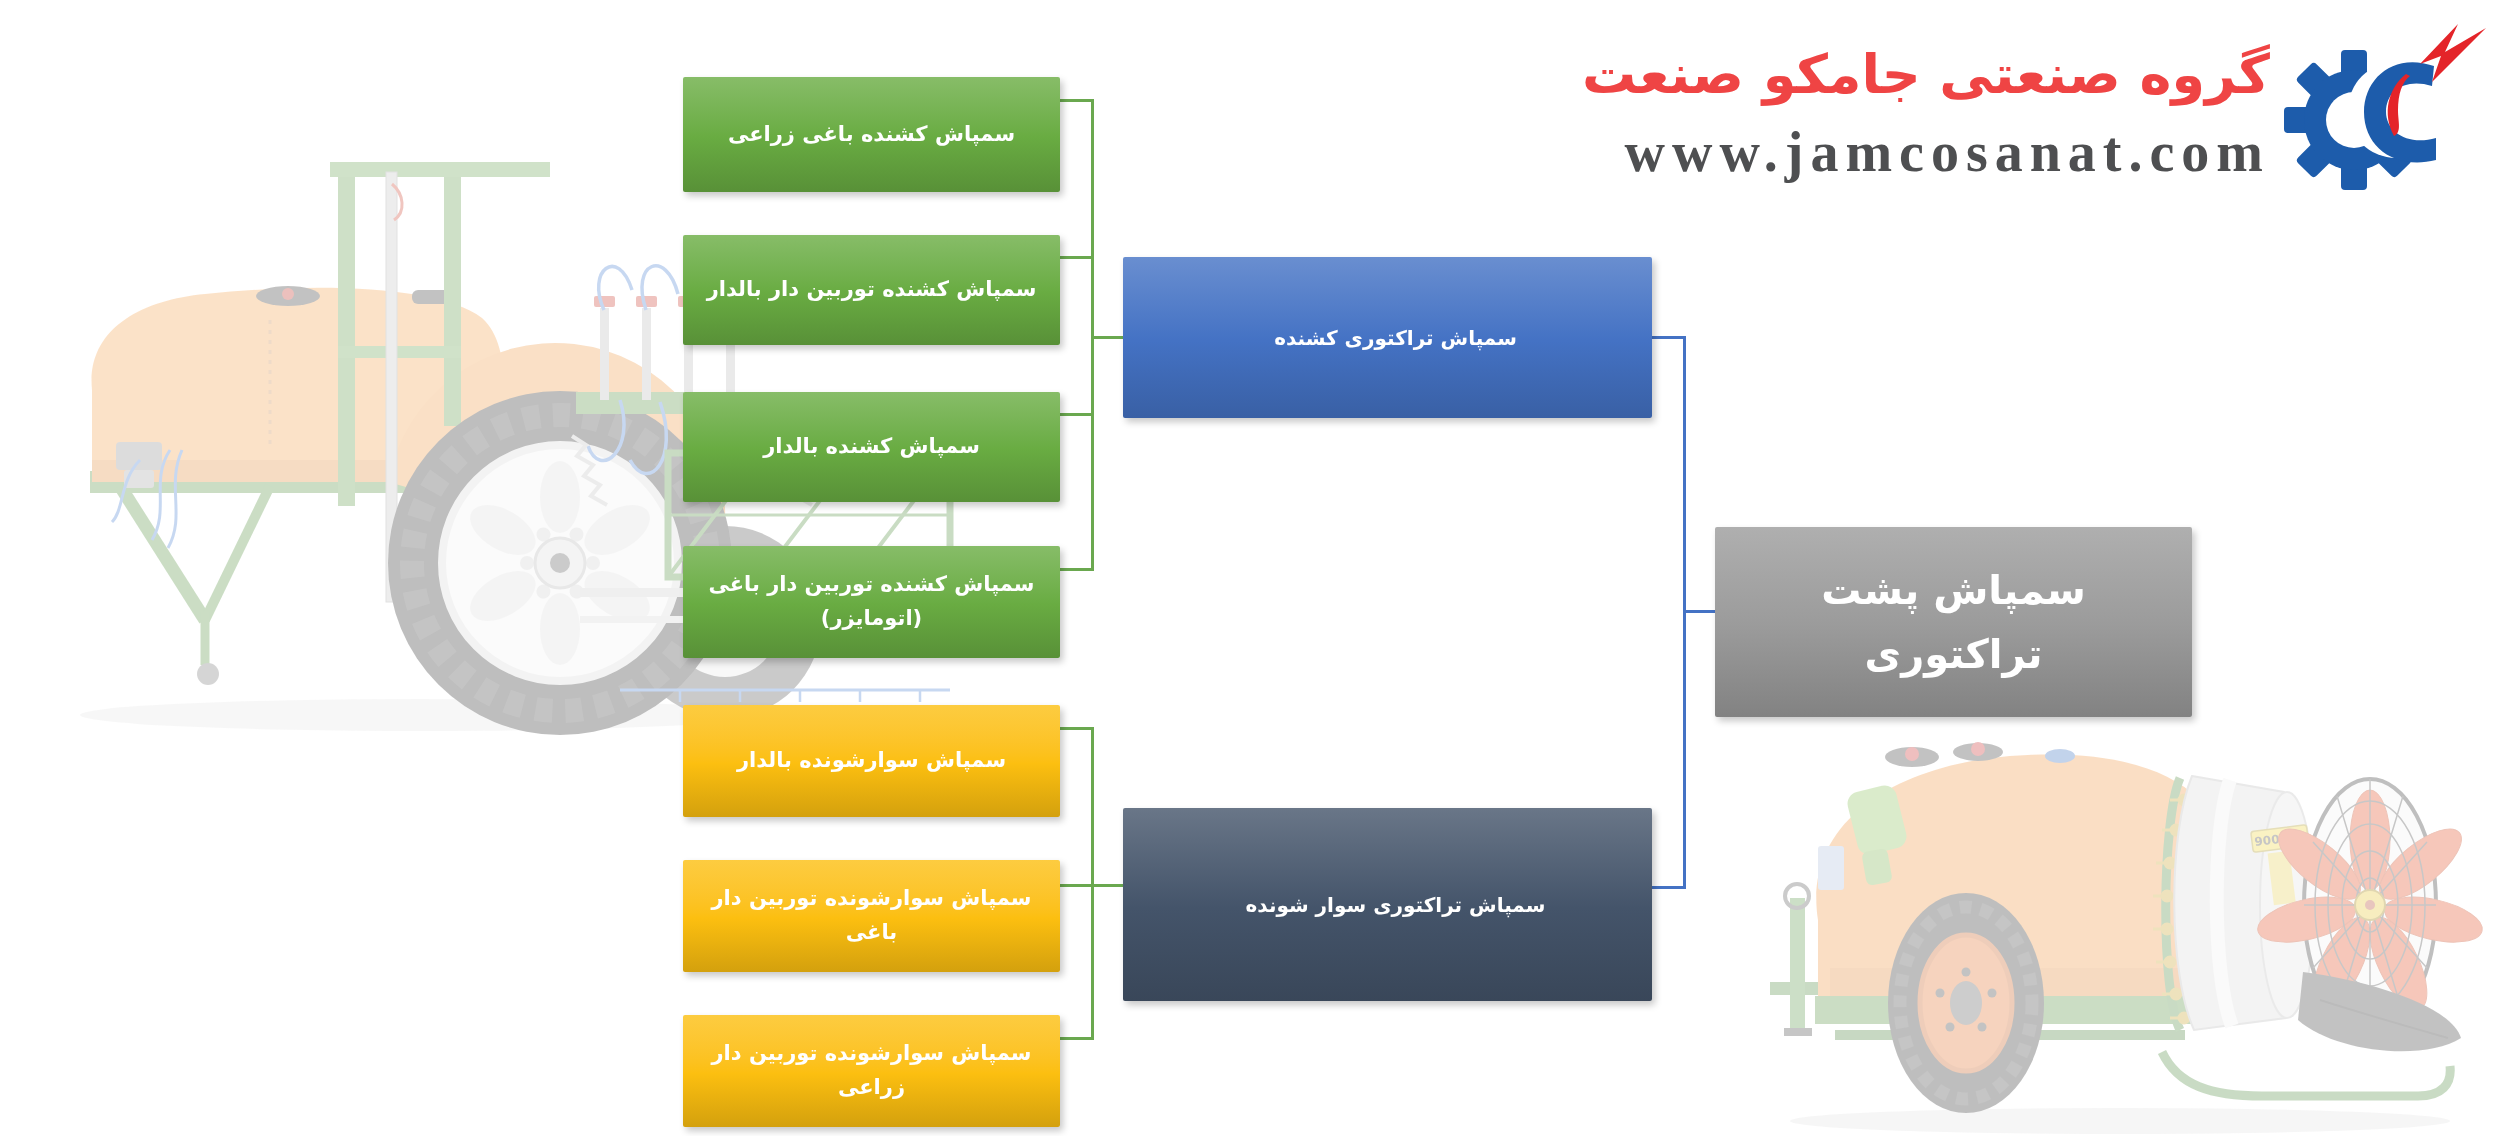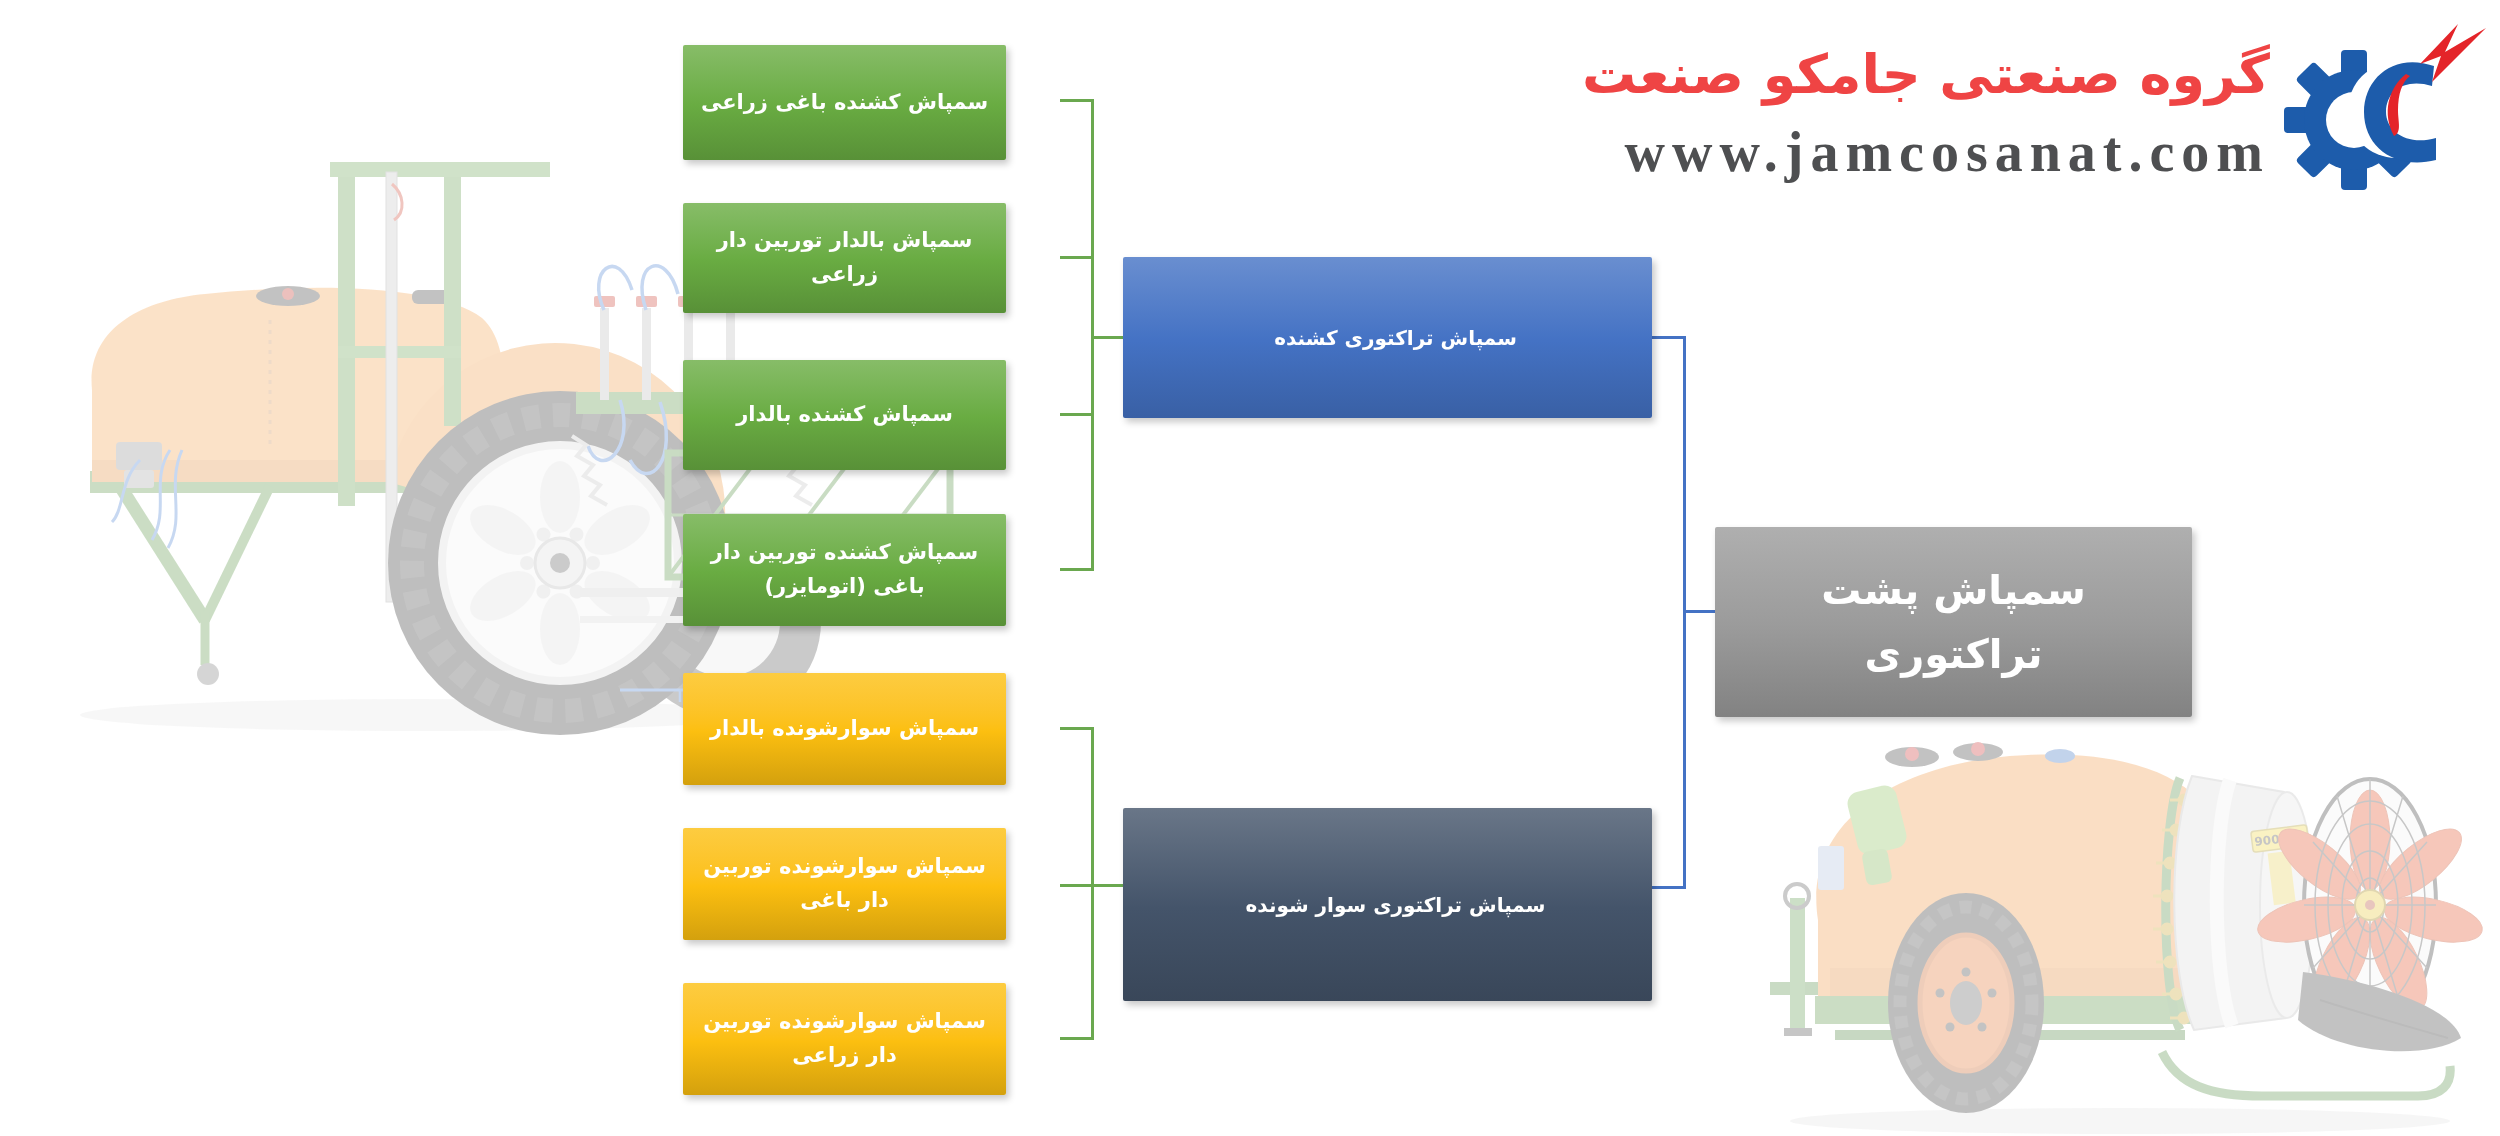--- a/index.html
+++ b/index.html
@@ -3,21 +3,21 @@
 <meta charset="utf-8">
 <style>
   html,body{margin:0;padding:0;background:#fff;}
   .stage{position:relative;width:2500px;height:1136px;background:#ffffff;overflow:hidden;
          font-family:"DejaVu Sans",sans-serif;}
   
   .node{position:absolute;display:flex;align-items:center;justify-content:center;
         color:#fff;font-weight:bold;text-align:center;direction:rtl;
         line-height:1.6;padding:6px 14px;box-sizing:border-box;border-radius:2px;
         box-shadow:3px 4px 7px rgba(0,0,0,.22);}
-  .child{left:683px;width:323px;font-size:21px;}
+  .child{left:683px;width:377px;font-size:21px;margin-top:32px;}
   .branch{left:1123px;width:529px;font-size:20px;padding-left:30px;}
   .root{left:1715px;width:477px;font-size:40px;letter-spacing:.5px;}
   
   .cn{position:absolute;}
   
   .brand{position:absolute;left:1540px;top:44px;width:730px;text-align:right;}
   .brand-name{font-size:54px;font-weight:bold;color:#ef4444;direction:rtl;line-height:1.15;}
   .brand-url{font-family:"Liberation Serif",serif;font-size:56px;font-weight:600;
              color:#4e4f51;letter-spacing:7px;margin-top:18px;line-height:1.0;}
   
@@ -233,21 +233,21 @@
 
   <div class="cn" style="left: 1652px; top: 336px; width: 33px; height: 3px; background: rgb(68, 114, 196);"></div>
   <div class="cn" style="left: 1652px; top: 886px; width: 33px; height: 3px; background: rgb(68, 114, 196);"></div>
   <div class="cn" style="left: 1683px; top: 336px; width: 3px; height: 553px; background: rgb(68, 114, 196);"></div>
   <div class="cn" style="left: 1685px; top: 610px; width: 30px; height: 3px; background: rgb(68, 114, 196);"></div>
 
   <div class="node child" style="top: 45px; height: 115px; background: linear-gradient(color-mix(in srgb, rgb(105, 172, 66) 80%, white) 0%, rgb(105, 172, 66) 52%, color-mix(in srgb, rgb(105, 172, 66) 84%, black) 100%);">
     <span>سمپاش کشنده باغی زراعی</span>
   </div>
   <div class="node child" style="top: 203px; height: 110px; background: linear-gradient(color-mix(in srgb, rgb(105, 172, 66) 80%, white) 0%, rgb(105, 172, 66) 52%, color-mix(in srgb, rgb(105, 172, 66) 84%, black) 100%);">
-    <span>سمپاش بالدار توربین دار زراعی</span>
+    <span>سمپاش کشنده توربین دار بالدار</span>
   </div>
   <div class="node child" style="top: 360px; height: 110px; background: linear-gradient(color-mix(in srgb, rgb(105, 172, 66) 80%, white) 0%, rgb(105, 172, 66) 52%, color-mix(in srgb, rgb(105, 172, 66) 84%, black) 100%);">
     <span>سمپاش کشنده بالدار</span>
   </div>
   <div class="node child" style="top: 514px; height: 112px; background: linear-gradient(color-mix(in srgb, rgb(105, 172, 66) 80%, white) 0%, rgb(105, 172, 66) 52%, color-mix(in srgb, rgb(105, 172, 66) 84%, black) 100%);">
     <span>سمپاش کشنده توربین دار باغی (اتومایزر)</span>
   </div>
 
   <div class="node child" style="top: 673px; height: 112px; background: linear-gradient(color-mix(in srgb, rgb(252, 191, 16) 80%, white) 0%, rgb(252, 191, 16) 52%, color-mix(in srgb, rgb(252, 191, 16) 84%, black) 100%);">
     <span>سمپاش سوارشونده بالدار</span>

